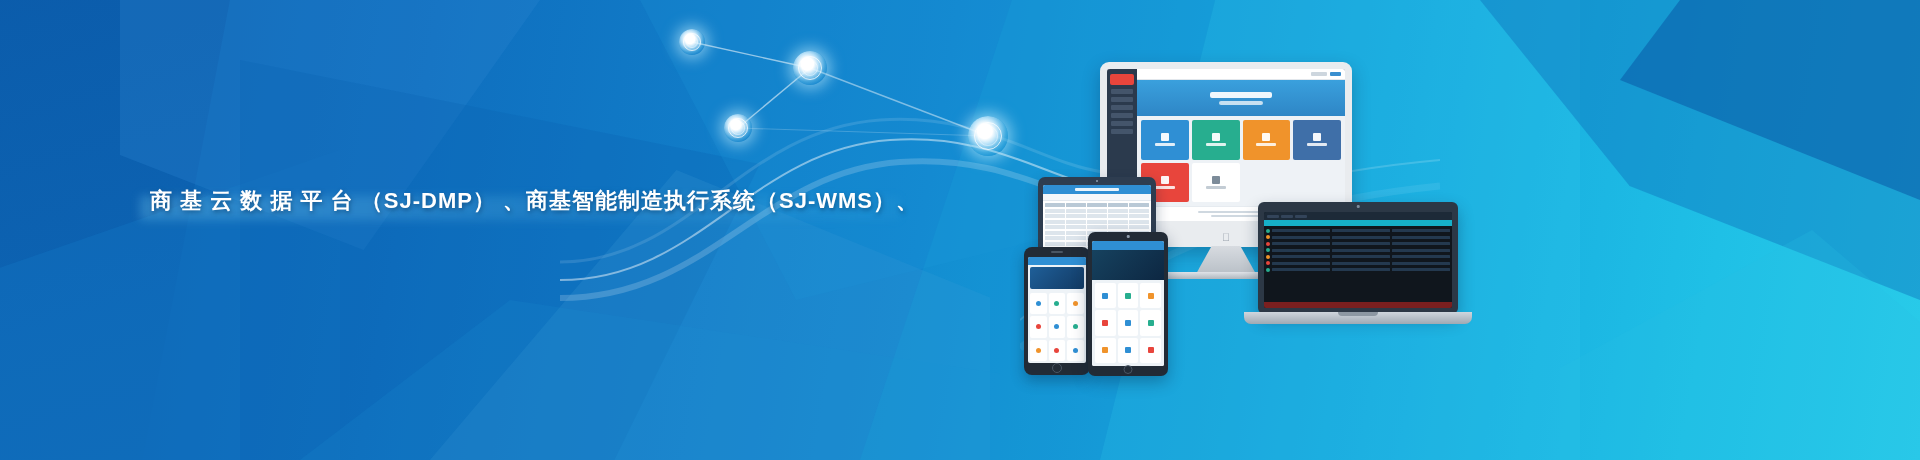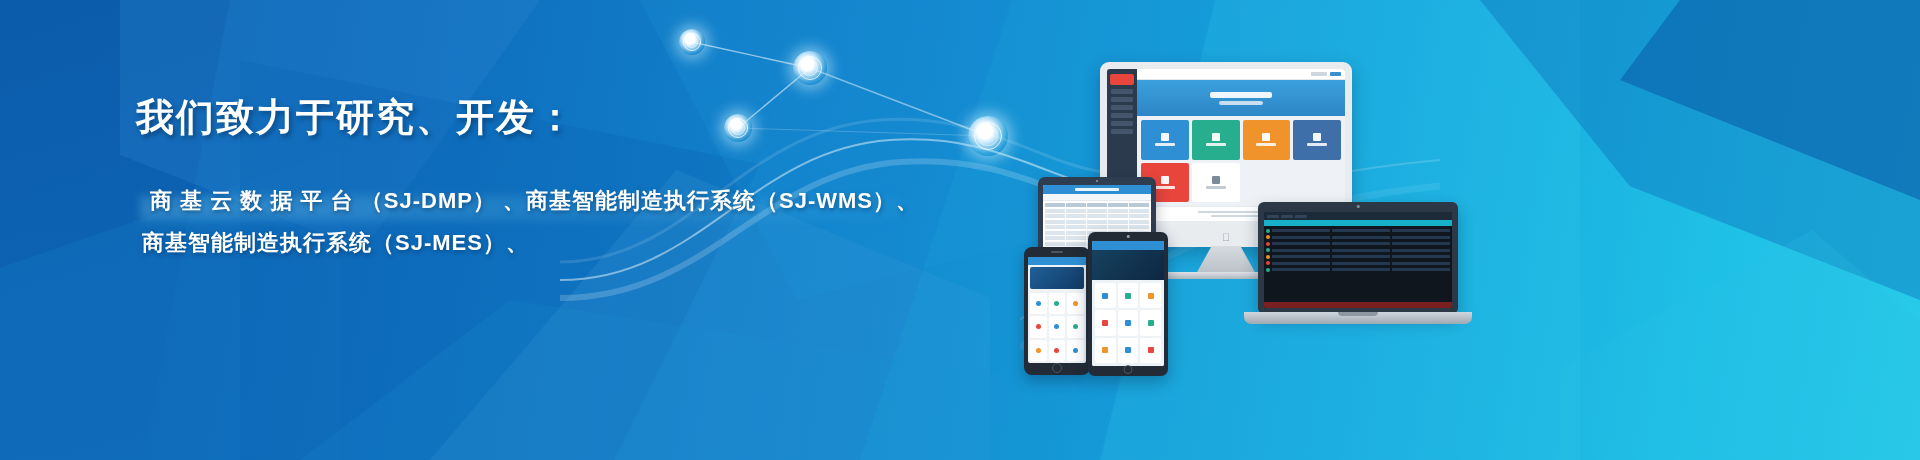--- a/index.html
+++ b/index.html
@@ -194,23 +194,21 @@
       <line x1="98" y1="118" x2="348" y2="126" stroke="rgba(255,255,255,.20)" stroke-width="1.2"></line>
     </svg>
     <div class="node" style="left:39px;top:19px;width:26px;height:26px;"></div>
     <div class="node" style="left:153px;top:41px;width:34px;height:34px;"></div>
     <div class="node" style="left:84px;top:104px;width:28px;height:28px;"></div>
     <div class="node" style="left:328px;top:106px;width:40px;height:40px;"></div>
   </div>
 
   <div class="copy">
     <div class="hl-strip"></div>
-    <div class="headline">我们致力于研究、开发：</div>
     <div class="subline sub1">商 基 云 数 据 平 台 （SJ-DMP） 、商基智能制造执行系统（SJ-WMS）、</div>
-    <div class="subline sub2">商基智能制造执行系统（SJ-MES）、</div>
   </div>
 
   <div class="devices">
 
     <div class="imac">
       <div class="imac-body"></div>
       <div class="imac-screen">
         <div class="dash">
           <div class="dash-side">
             <div class="dash-brand"></div>

